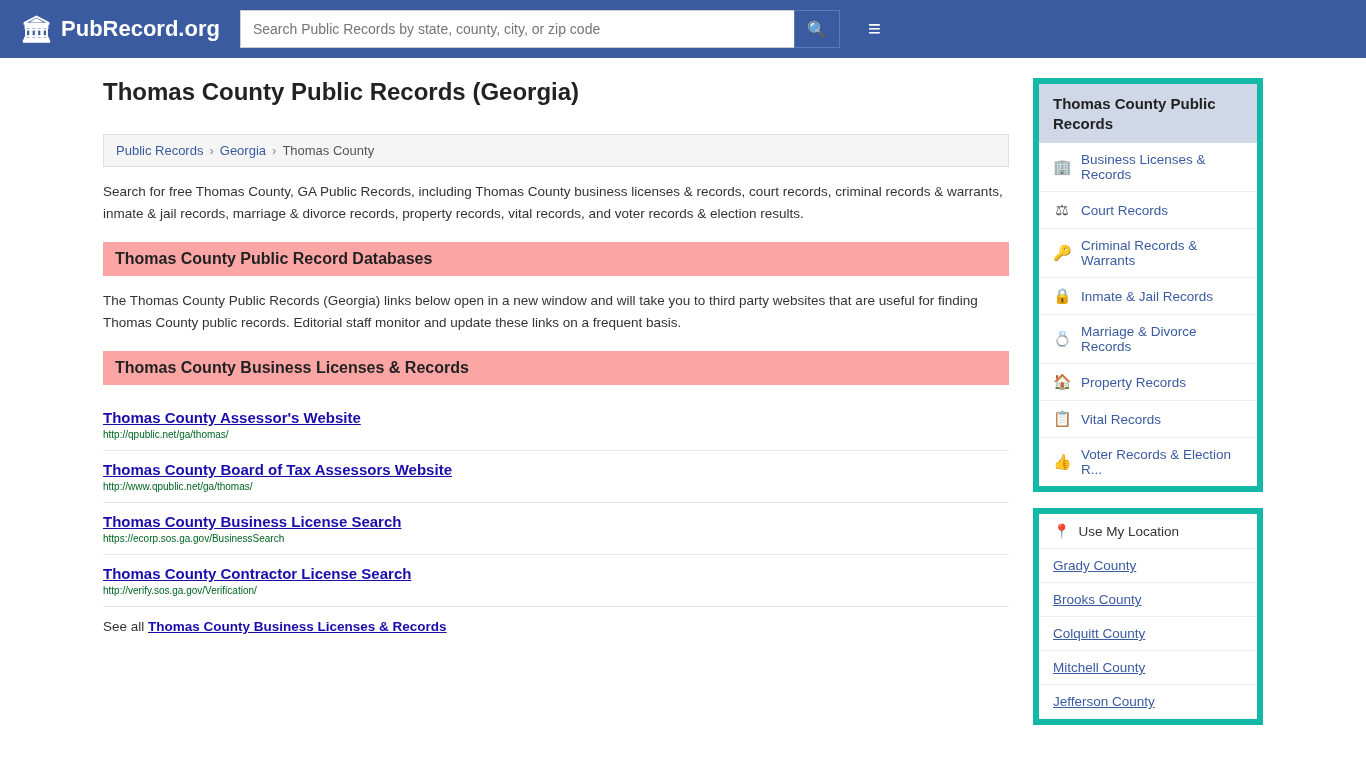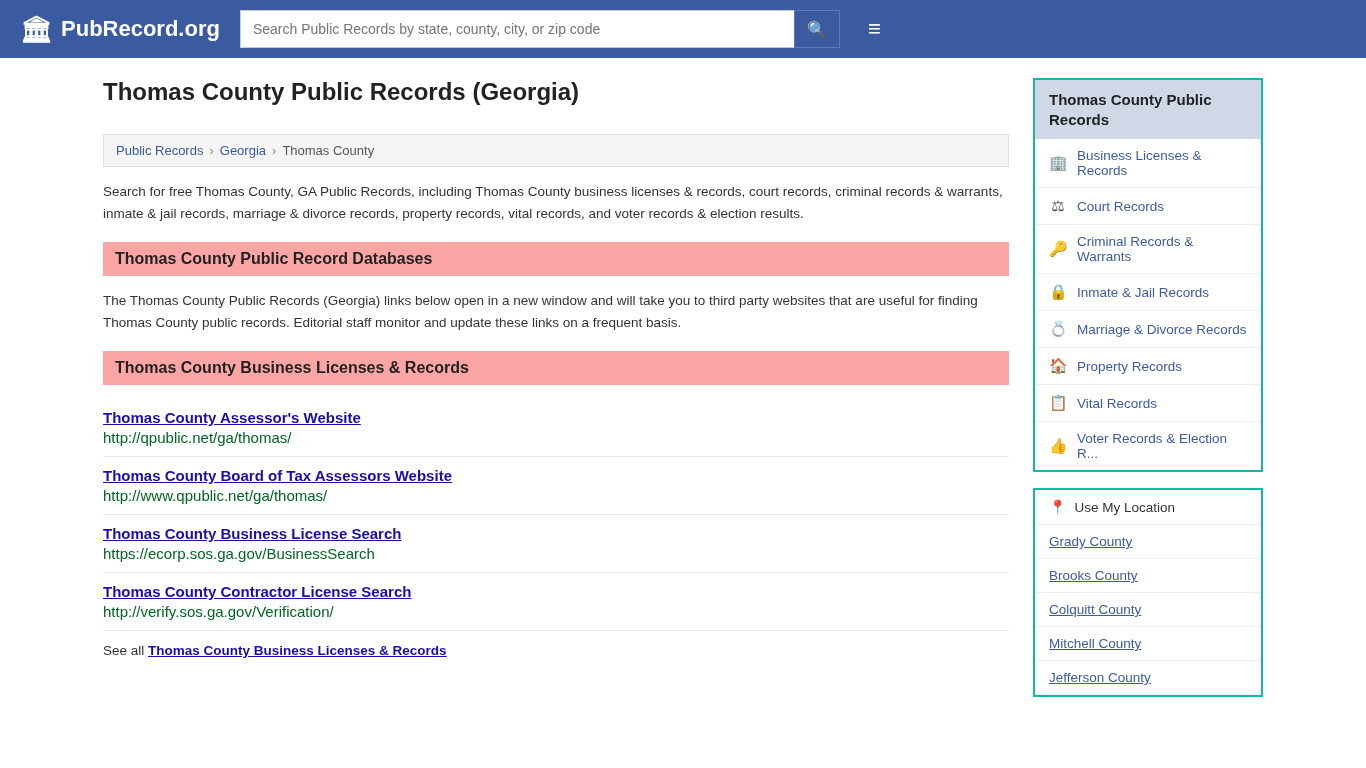--- a/index.html
+++ b/index.html
@@ -136,21 +136,21 @@
     }
     .link-item a.link-title {
       font-size: 15px;
       font-weight: bold;
       color: #1a0dab;
       text-decoration: underline;
       display: block;
       margin-bottom: 3px;
     }
     .link-item .link-url {
-      font-size: 15px;
+      font-size: 10px;
       color: #006621;
     }
 
     .see-all {
       font-size: 13.5px;
       color: #333;
       margin-top: 12px;
     }
     .see-all a {
       color: #1a0dab;
@@ -158,21 +158,21 @@
       text-decoration: underline;
     }
 
     
     .sidebar {
       width: 230px;
       flex-shrink: 0;
     }
 
     .sidebar-box {
-      border: 2px solid #14b8a6;
+      border: 6px solid #14b8a6;
       margin-bottom: 16px;
       overflow: hidden;
     }
     .sidebar-box-title {
       background: #d0d8e8;
       padding: 10px 14px;
       font-size: 15px;
       font-weight: bold;
       color: #222;
       line-height: 1.3;

